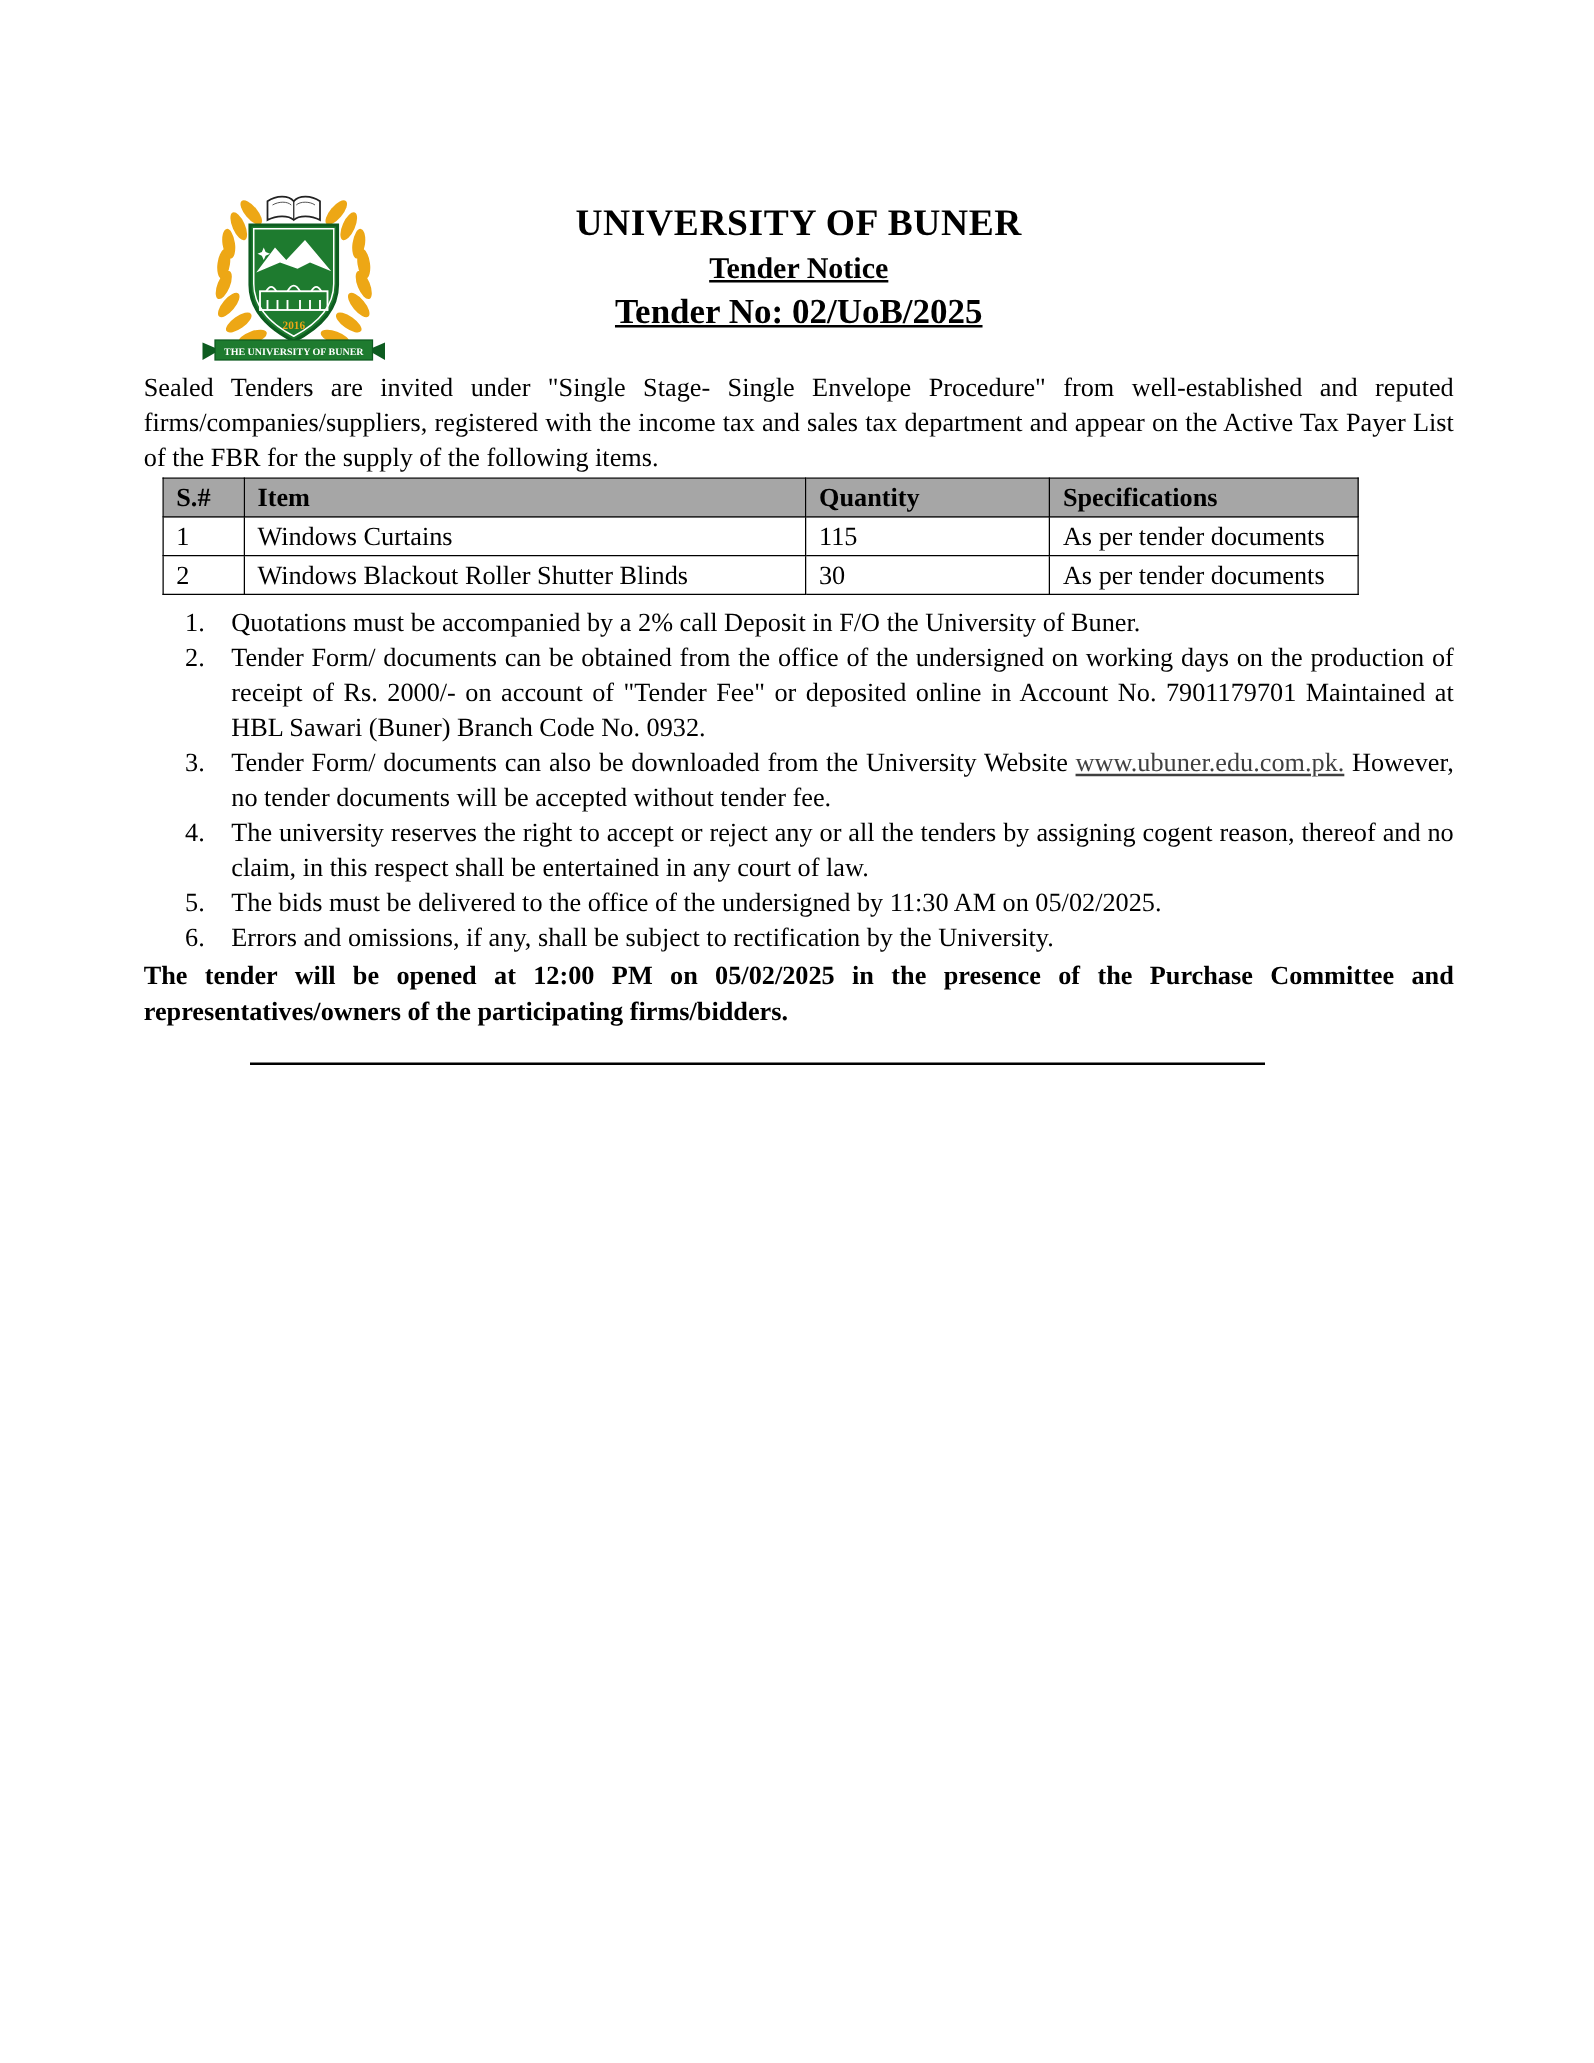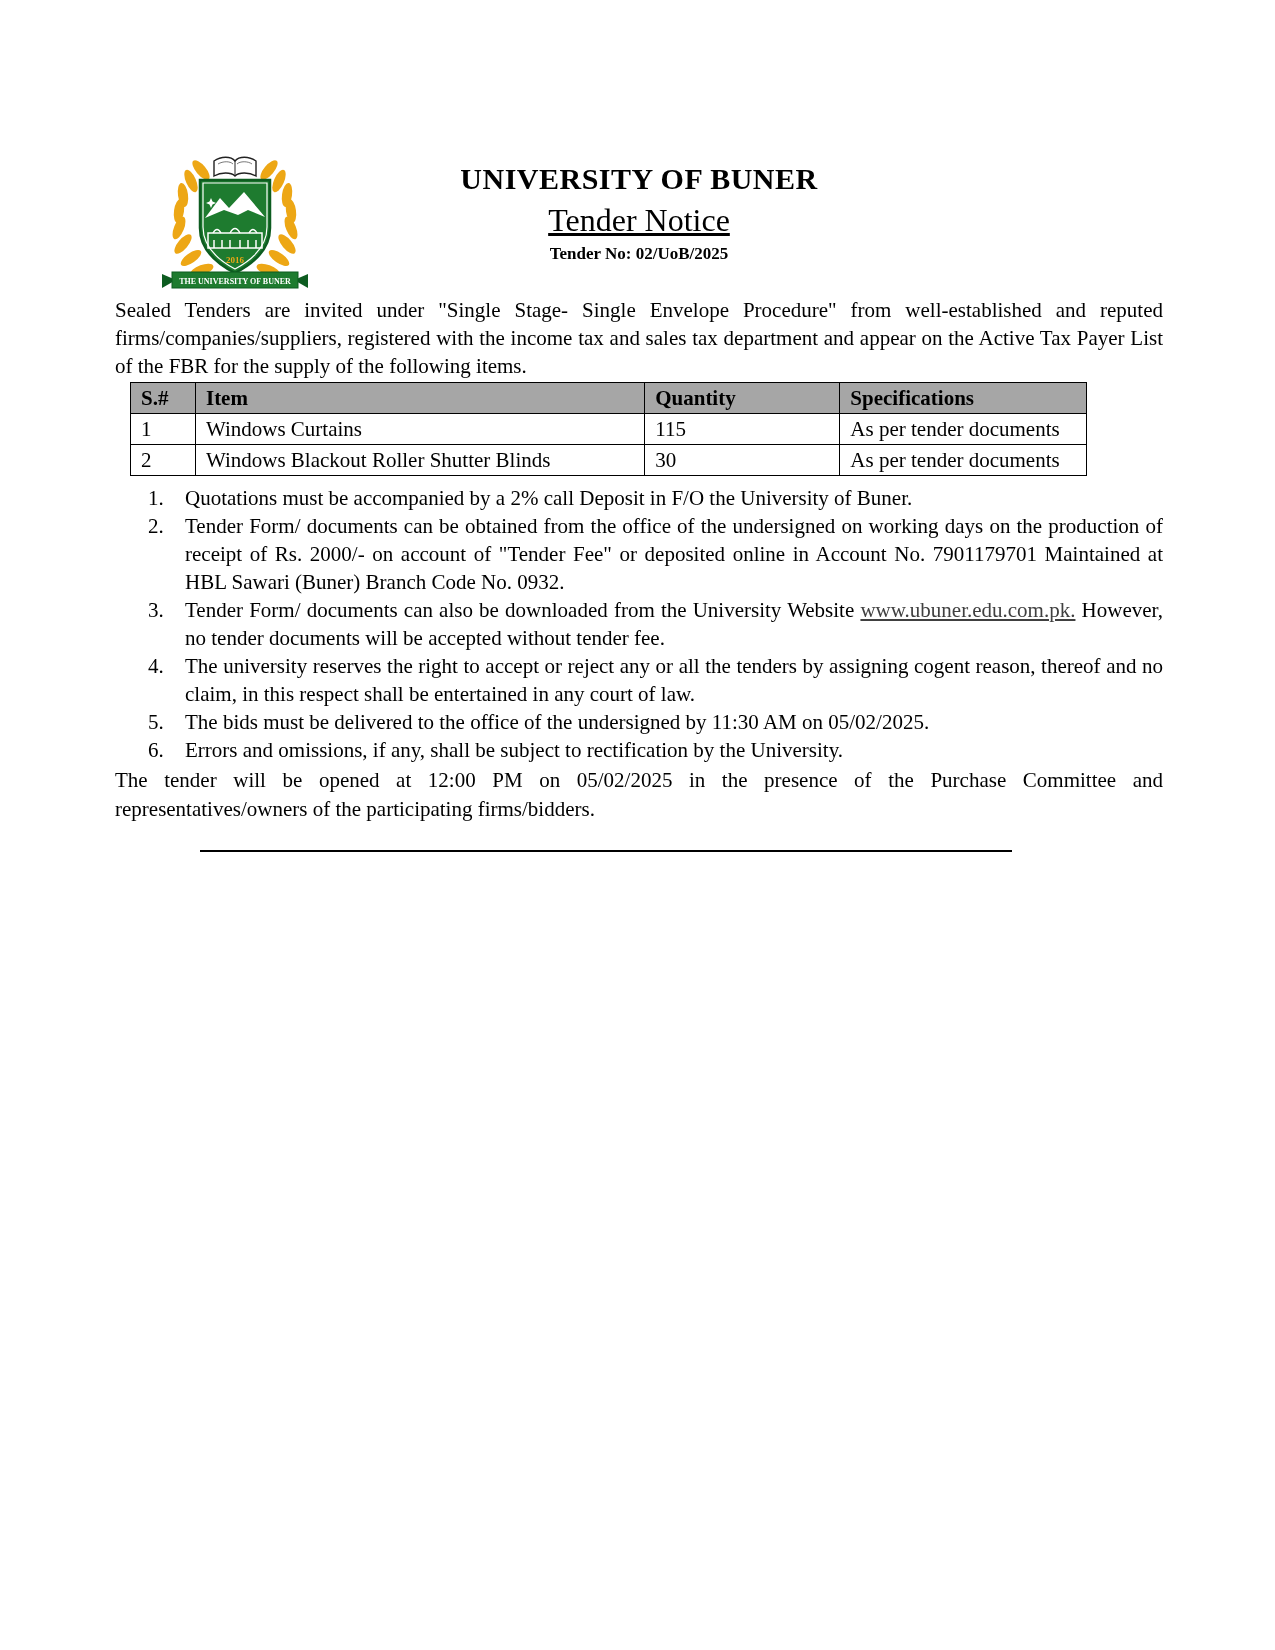--- a/index.html
+++ b/index.html
@@ -4,43 +4,43 @@
 <style>
   html,body{margin:0;padding:0;background:#ffffff;}
   body{width:1275px;height:1650px;font-family:"Liberation Serif","DejaVu Serif",serif;color:#000;}
   .page{box-sizing:border-box;width:1275px;height:1650px;padding:158px 112px 40px 115px;}
 
   
   .header{position:relative;height:132px;margin-bottom:4px;}
   .logo{position:absolute;left:35px;top:-4px;width:170px;height:136px;}
   .titles{text-align:center;padding-top:4px;}
   .title1{font-size:30px;font-weight:bold;letter-spacing:.5px;}
-  .title2{font-size:32px;font-weight:normal;text-decoration:underline;margin-top:6px;}
-  .title3{font-size:17px;font-weight:bold;margin-top:5px;}
+  .title2{font-size:24px;font-weight:bold;text-decoration:underline;margin-top:6px;}
+  .title3{font-size:28px;font-weight:bold;text-decoration:underline;margin-top:5px;}
 
   
   .intro{font-size:21px;line-height:28px;margin:6px 0 2px 0;text-align:justify;}
 
   
   table.items{border-collapse:collapse;margin-left:15px;width:957px;font-size:21px;}
   table.items th,table.items td{border:1.5px solid #000;padding:2px 10px;text-align:left;font-weight:normal;height:26px;}
   table.items th{background:#a6a6a6;font-weight:bold;}
   .col-sn{width:45px;}
   .col-item{width:450px;}
   .col-qty{width:180px;}
   .col-spec{width:232px;}
 
   
   .terms{margin-top:8px;}
   .term{display:flex;font-size:21px;line-height:28px;}
   .term .num{width:37px;margin-left:33px;flex:0 0 auto;}
   .term .txt{flex:1 1 auto;text-align:justify;}
   a.weblink{color:#404040;text-decoration:underline;}
 
-  .closing{font-size:21px;line-height:29px;font-weight:normal;margin:2px 0 0 0;text-align:justify;}
+  .closing{font-size:21px;line-height:29px;font-weight:bold;margin:2px 0 0 0;text-align:justify;}
 
   
   .sig-line{margin:26px 0 0 85px;width:812px;border-bottom:2.5px solid #000;}
   .signature{text-align:center;margin-top:8px;line-height:28px;}
   .sig-title{font-size:23px;font-weight:bold;}
   .sig-row{font-size:21px;font-weight:bold;}
 </style>
 </head>
 <body>
 

